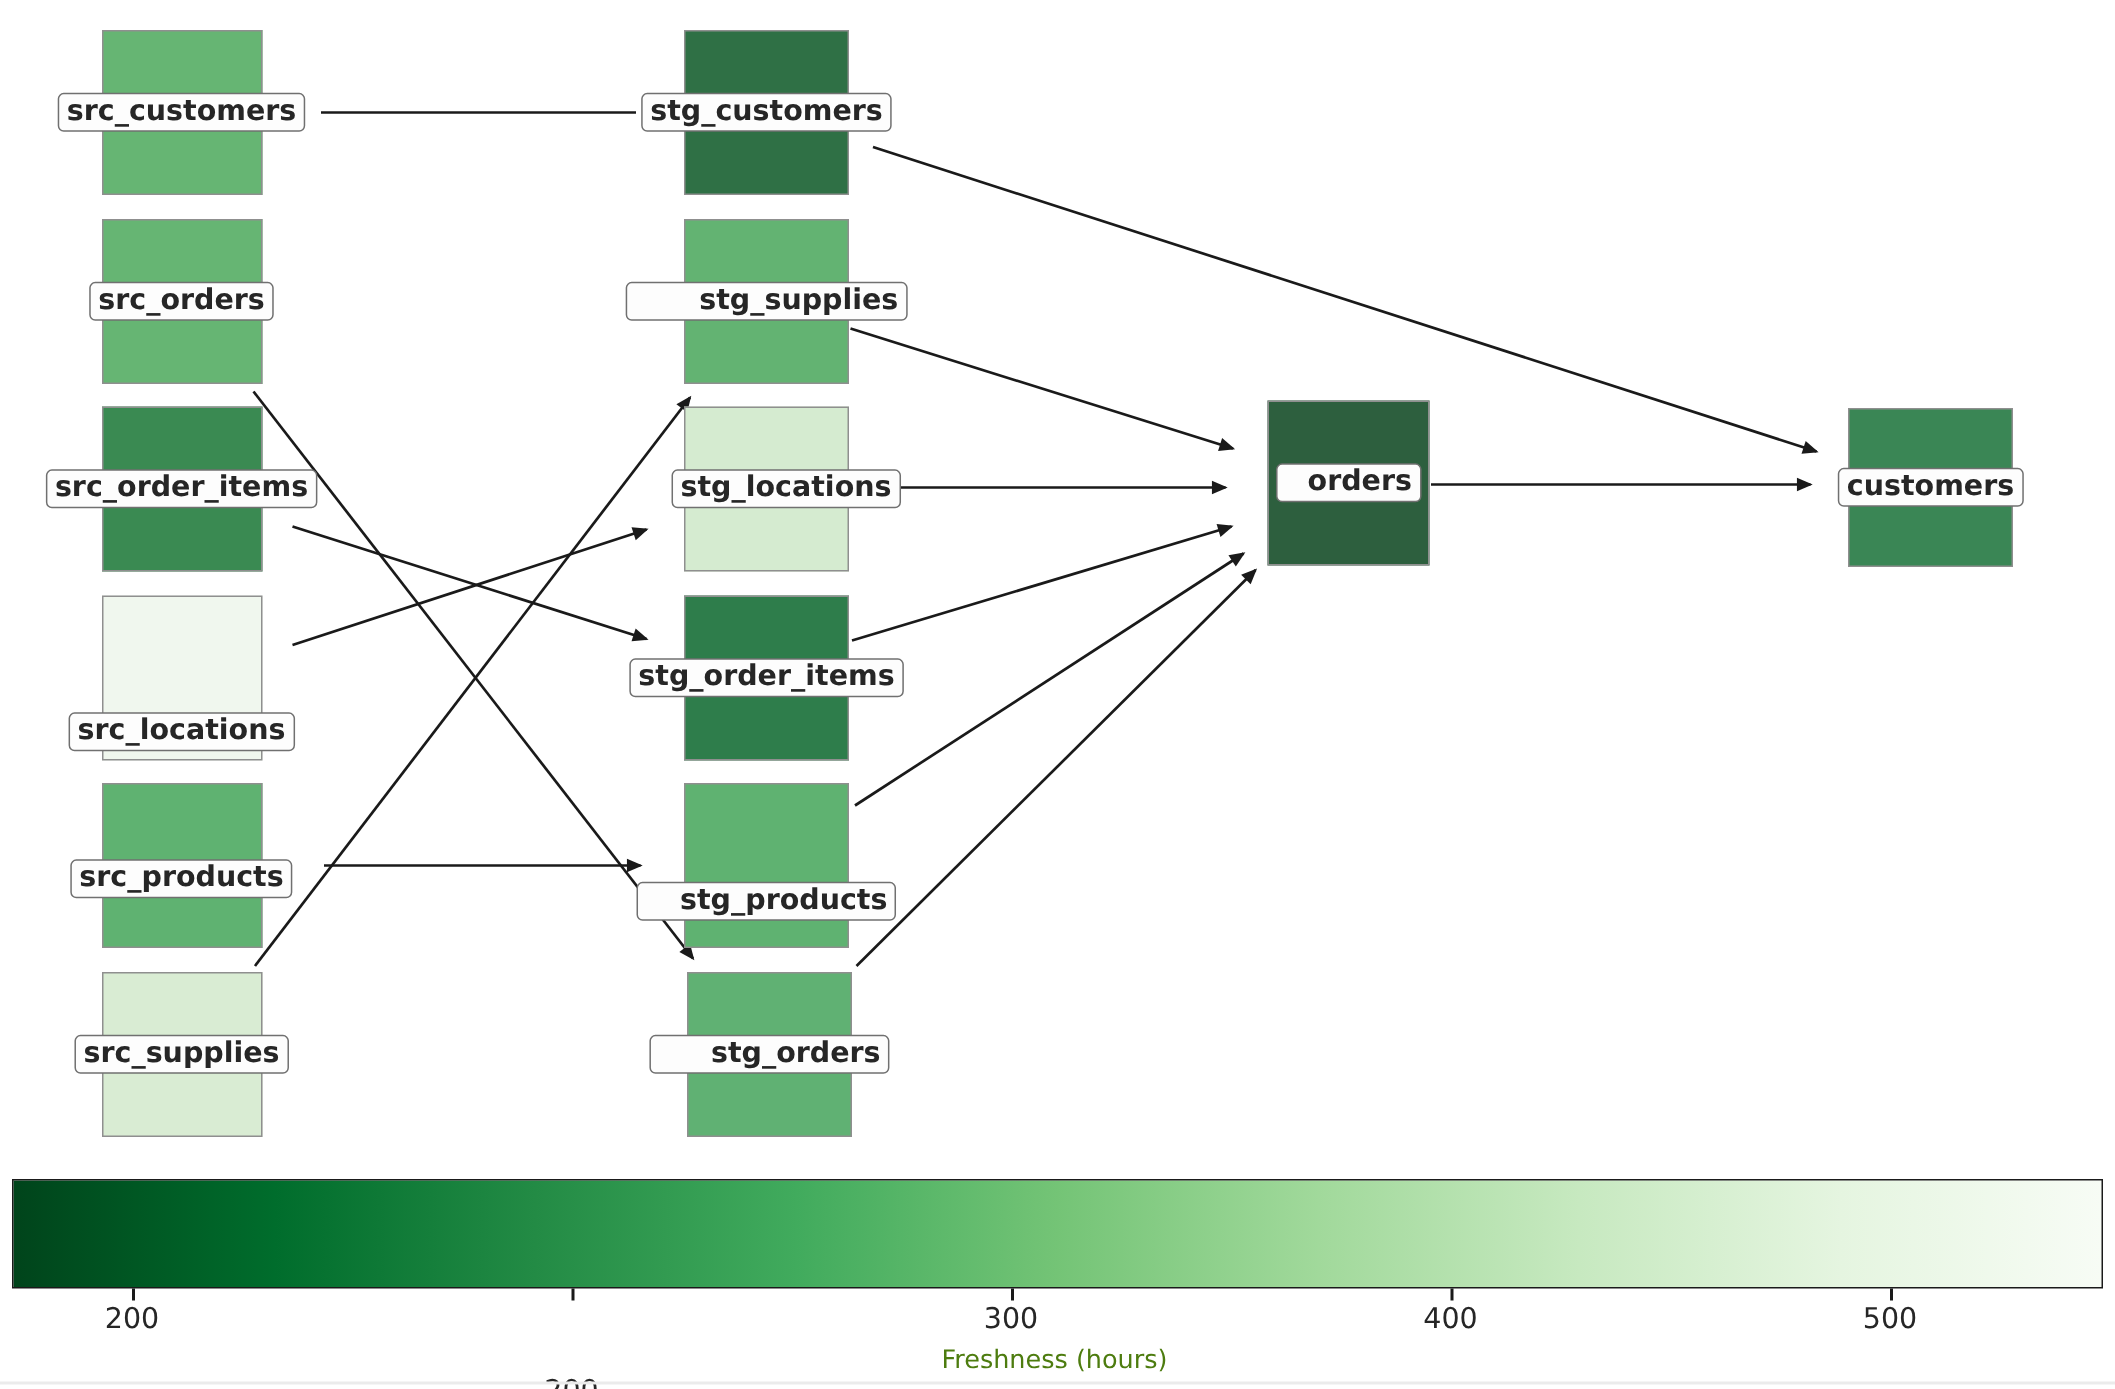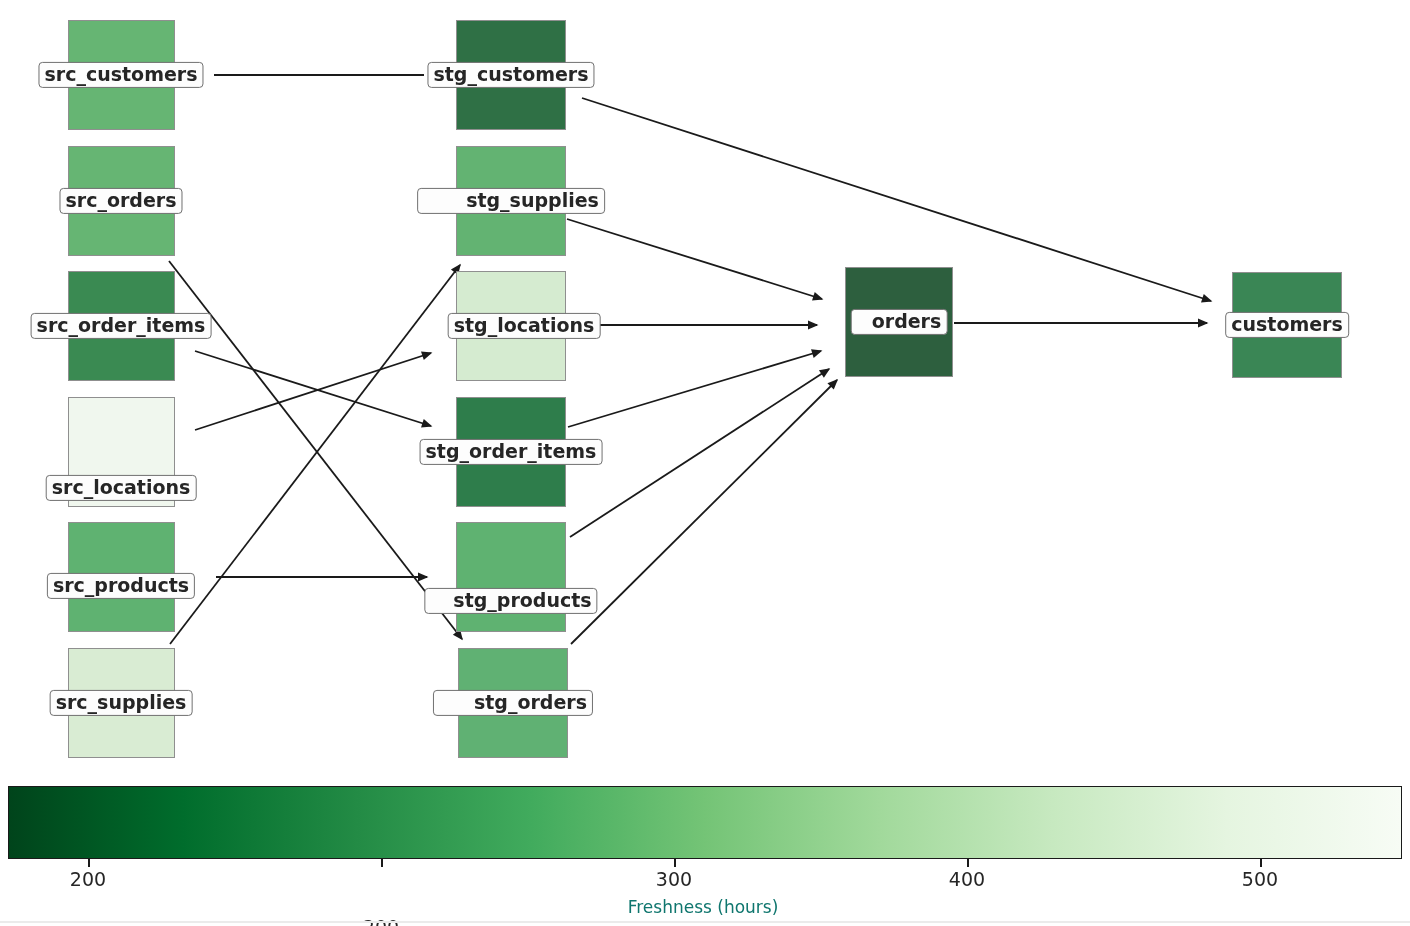--- a/index.html
+++ b/index.html
@@ -49,21 +49,21 @@
     top:868px;
     transform:translateX(-50%);
     font-size:19px;
     color:#262626;
   }
   .cb-axis-label{
     position:absolute;
     top:897px;left:703px;
     transform:translateX(-50%);
     font-size:17px;
-    color:#0f766e;
+    color:#4d7c0f;
   }
   .bottom-line{
     position:absolute;
     left:0;top:921px;width:1410px;height:1.5px;
     background:#ebebeb;
   }
 </style>
 </head>
 <body>
 

